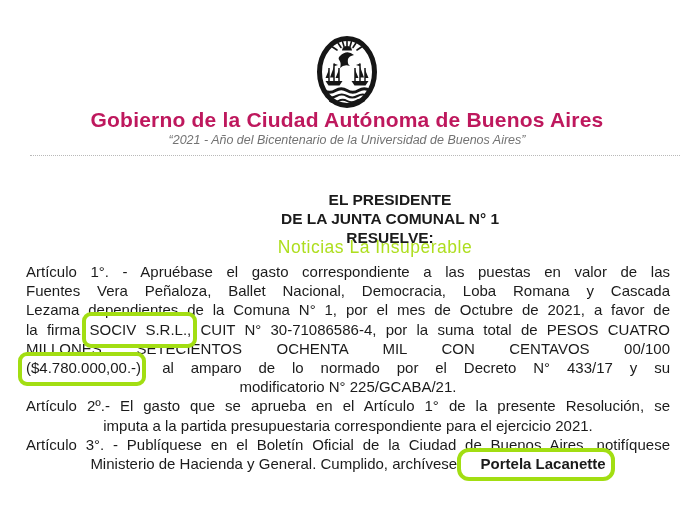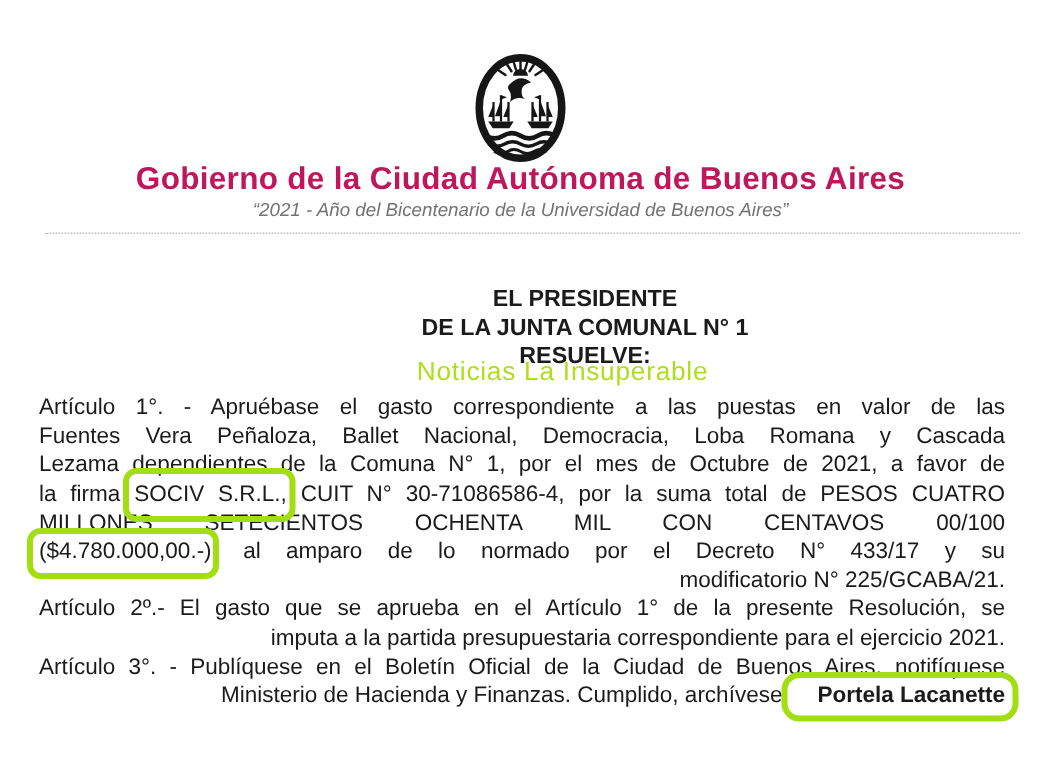--- a/index.html
+++ b/index.html
@@ -63,21 +63,21 @@
     z-index: 2;
     padding-left: 28px;
   }
 
   .body-text {
     position: absolute;
     top: 262px; left: 26px; width: 644px;
     font-size: 15px;
     line-height: 19.2px;
   }
-  .line { height: 19.2px; text-align: right; }
+  .line { height: 19.2px; text-align: center; }
   .jl { text-align: justify; text-align-last: justify; }
 
   
   .hl { position: relative; z-index: 1; }
   .hl::after {
     content: "";
     position: absolute;
     border: 4px solid #a2de12;
     border-radius: 9px;
     pointer-events: none;
@@ -150,16 +150,16 @@
     <div class="line jl">Artículo 1°. - Apruébase el gasto correspondiente a las puestas en valor de las</div>
     <div class="line jl">Fuentes Vera Peñaloza, Ballet Nacional, Democracia, Loba Romana y Cascada</div>
     <div class="line jl">Lezama dependientes de la Comuna N° 1, por el mes de Octubre de 2021, a favor de</div>
     <div class="line jl"><span>la firma </span><span class="hl hl-firm">SOCIV S.R.L.</span><span>, CUIT N° 30-71086586-4, por la suma total de PESOS CUATRO</span></div>
     <div class="line jl">MILLONES SETECIENTOS OCHENTA MIL CON CENTAVOS 00/100</div>
     <div class="line jl"><span class="hl hl-amount">($4.780.000,00.-)</span><span>, al amparo de lo normado por el Decreto N° 433/17 y su</span></div>
     <div class="line">modificatorio N° 225/GCABA/21.</div>
     <div class="line jl">Artículo 2º.- El gasto que se aprueba en el Artículo 1° de la presente Resolución, se</div>
     <div class="line">imputa a la partida presupuestaria correspondiente para el ejercicio 2021.</div>
     <div class="line jl">Artículo 3°. - Publíquese en el Boletín Oficial de la Ciudad de Buenos Aires, notifíquese</div>
-    <div class="line"><span>Ministerio de Hacienda y Finanzas. Cumplido, archívese. </span><span class="hl hl-sig sig">Portela Lacanette</span></div>
+    <div class="line"><span>Ministerio de Hacienda y General. Cumplido, archívese. </span><span class="hl hl-sig sig">Portela Lacanette</span></div>
   </div>
 
 </div>
 
 </body></html>

